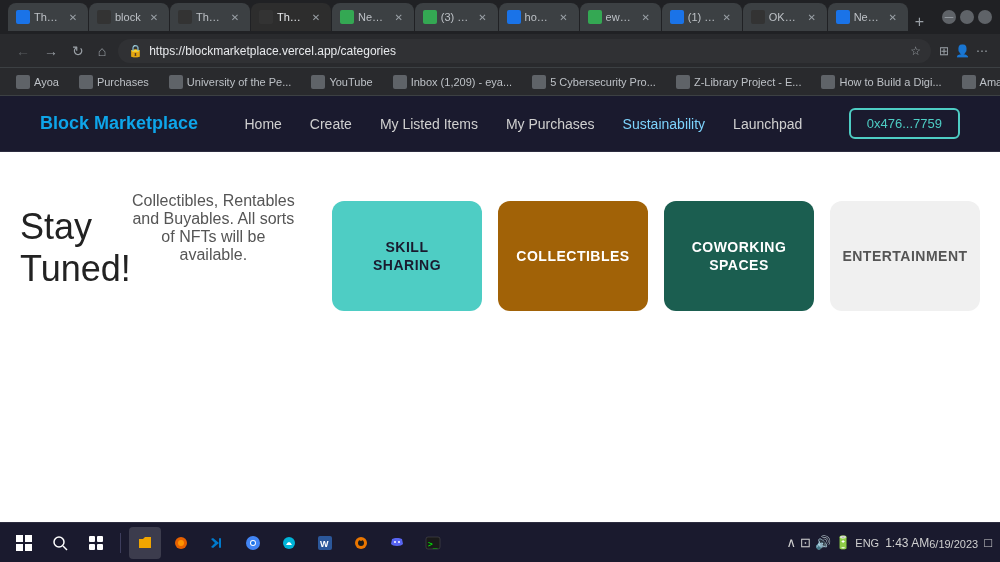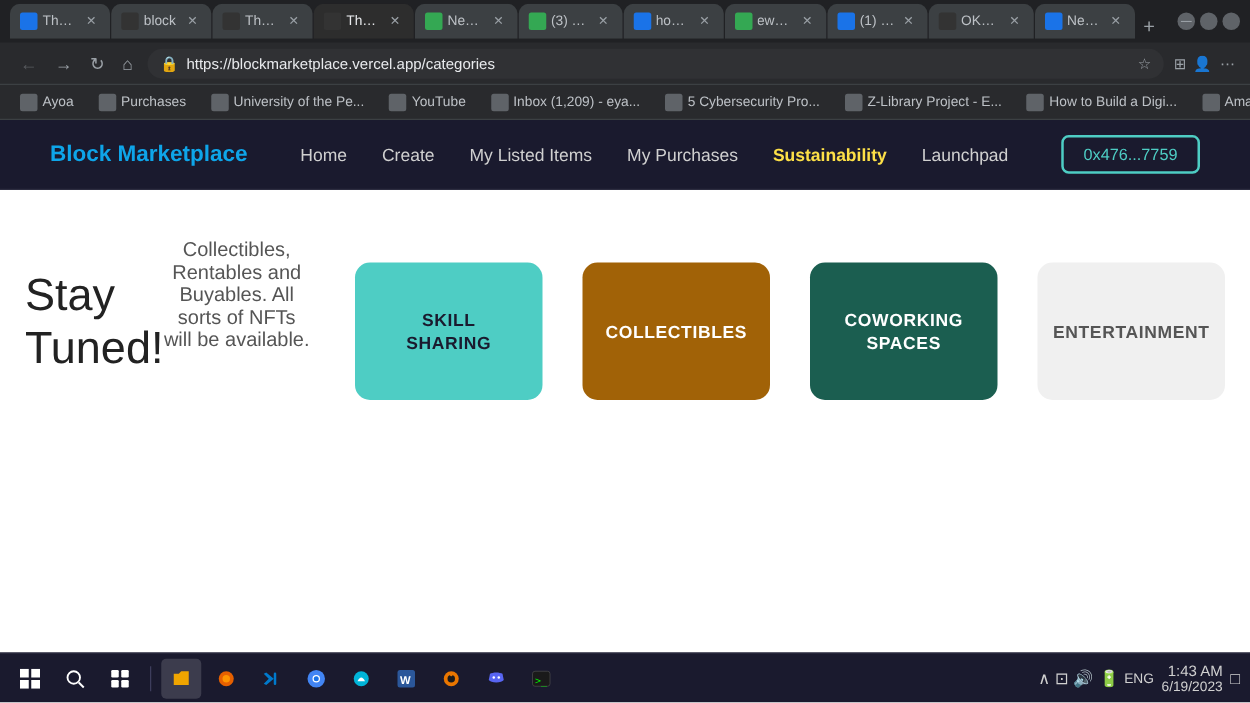--- a/index.html
+++ b/index.html
@@ -66,36 +66,36 @@
     }
 
     
     .navbar {
       display: flex; align-items: center; justify-content: space-between;
       padding: 0 40px; height: 56px; background: #1a1a2e; border-bottom: 1px solid #2d2d40;
     }
     .brand { color: #0ea5e9; font-weight: 700; font-size: 18px; font-family: Arial, sans-serif; }
     .nav-links { display: flex; align-items: center; gap: 28px; }
     .nav-link { color: #d0d0d0; font-size: 14px; text-decoration: none; cursor: pointer; }
-    .nav-link.accent { color: #fde047; font-weight: 700; }
+    .nav-link.accent { color: #7dd3fc; font-weight: 400; }
     .wallet-btn {
       background: transparent; border: 2px solid #4ecdc4; color: #4ecdc4;
       padding: 6px 16px; border-radius: 6px; font-size: 13px; cursor: pointer; font-weight: 500;
     }
 
     
     .main-content {
       display: flex; align-items: center;
       padding: 40px 20px 20px; background: #fff;
     }
     .main-title { font-size: 36px; font-weight: 400; color: #222; margin-bottom: 16px; }
     .main-subtitle { font-size: 16px; color: #555; margin-bottom: 56px; text-align: center; max-width: 600px; }
 
     
-    .categories-row { display: flex; gap: 32px; justify-content: center; align-items: center; padding-left: 36px; }
+    .categories-row { display: flex; gap: 16px; justify-content: center; align-items: center; padding-left: 36px; }
     .category-card {
       width: 150px; height: 110px; border-radius: 12px; display: flex;
       align-items: center; justify-content: center; cursor: pointer;
       font-weight: 700; font-size: 14px; text-align: center; line-height: 1.3;
       letter-spacing: 0.5px;
     }
     .card-skill { background: #4ecdc4; color: #1a1a2e; }
     .card-collectibles { background: #a16207; color: #fff; }
     .card-coworking { background: #1b5e50; color: #fff; }
     .card-entertainment { background: #f0f0f0; color: #555; }
@@ -103,21 +103,21 @@
     
     .taskbar {
       position: absolute; bottom: 0; left: 0; right: 0;
       height: 40px; background: #1a1a2e; display: flex; align-items: center;
       padding: 0 8px; gap: 4px; border-top: 1px solid #2d2d40;
     }
     .taskbar-app { width: 32px; height: 32px; display: flex; align-items: center; justify-content: center; cursor: pointer; border-radius: 4px; }
     .taskbar-right { display: flex; align-items: center; gap: 6px; margin-left: auto; }
     .sys-icons { display: flex; align-items: center; gap: 4px; }
     .sys-icon { color: #d0d0d0; font-size: 13px; }
-    .time-date { display: flex; flex-direction: column; align-items: flex-end; }
+    .time-date { display: flex; flex-direction: row; align-items: flex-end; }
     .time-text { color: #d0d0d0; font-size: 12px; }
     .date-text { color: #d0d0d0; font-size: 11px; }
     .taskbar-divider { width: 1px; height: 20px; background: #3d3d5c; margin: 0 4px; }
 
     
     .tab-favicon.blue { background: #1a73e8; }
     .tab-favicon.blk { background: #333; }
     .tab-favicon.green { background: #34a853; }
   </style>
 </head>

